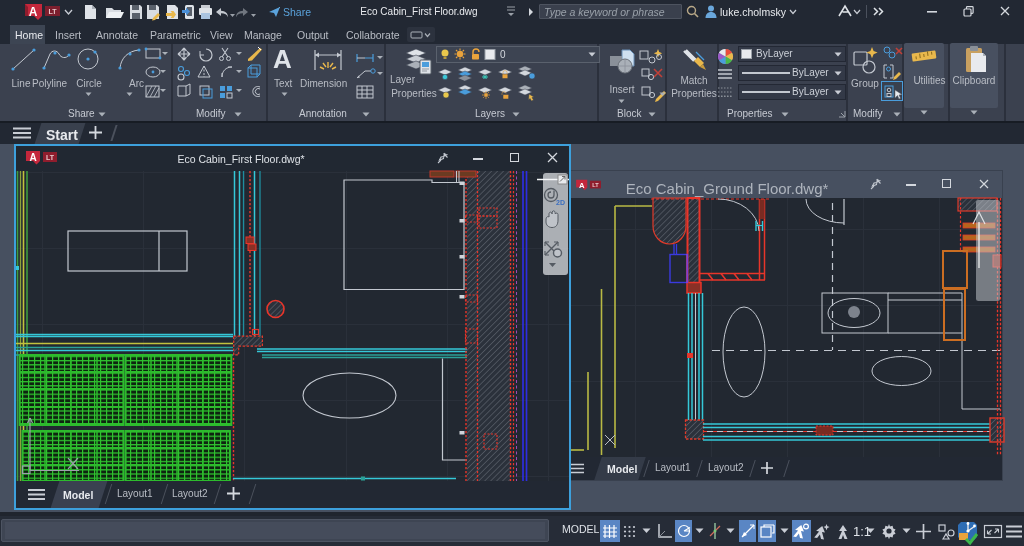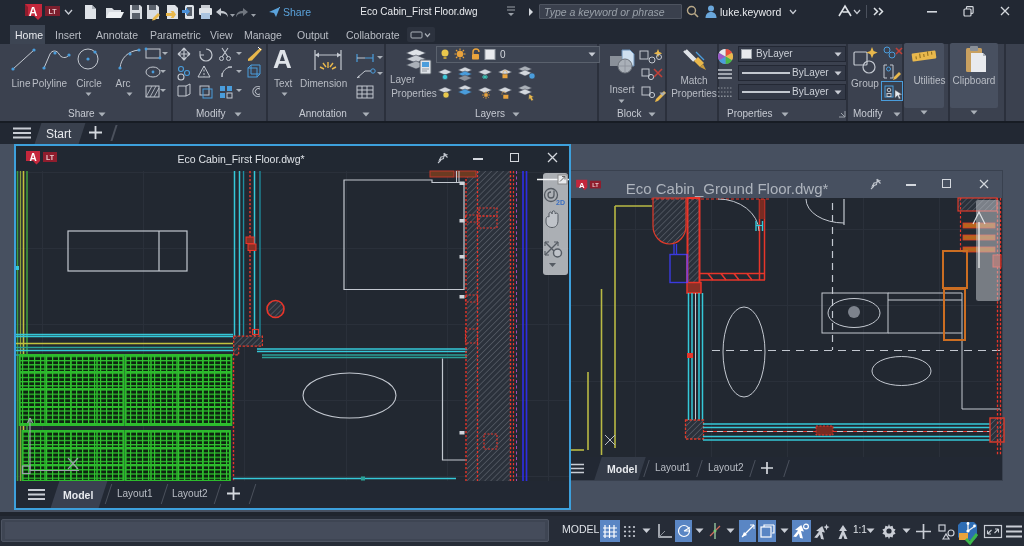--- a/index.html
+++ b/index.html
@@ -69,21 +69,21 @@
  <div style="color:#99a0a9;font-style:italic;font-size:10.5px;padding:1px 0 0 4px">Type a keyword or phrase</div>
 </div>
 <svg class="ab" style="left:686px;top:5px" width="13" height="13" viewBox="0 0 13 13">
     <circle cx="5.5" cy="5.5" r="4" stroke="#b8a888" stroke-width="1.4" fill="none"></circle>
     <path d="M8.5,8.5 L12,12" stroke="#b8a888" stroke-width="1.6"></path>
   </svg>
 <svg class="ab" style="left:705px;top:5px" width="12" height="13" viewBox="0 0 12 13">
     <circle cx="6" cy="3.5" r="3" fill="#6aa7dc"></circle>
     <path d="M0.5,13 c0,-4 2.5,-6 5.5,-6 s5.5,2 5.5,6 z" fill="#6aa7dc"></path>
   </svg>
-<div class="ab txt wh" style="left:720px;top:6px;font-size:10.5px">luke.keyword</div>
+<div class="ab txt wh" style="left:720px;top:6px;font-size:10.5px">luke.cholmsky</div>
 <svg class="ab" style="left:789px;top:9px" width="8" height="6">
     <path d="M1,1 L4,4.5 L7,1" stroke="#c9cdd5" stroke-width="1.2" fill="none"></path>
   </svg>
 <svg class="ab" style="left:838px;top:5px" width="14" height="12" viewBox="0 0 14 12">
     <path d="M1,11 L7,1 L13,11 M4.5,7 h6" stroke="#dfe3e8" stroke-width="1.6" fill="none"></path>
   </svg>
 <svg class="ab" style="left:853px;top:9px" width="8" height="6">
     <path d="M1,1 L4,4.5 L7,1" stroke="#c9cdd5" stroke-width="1.2" fill="none"></path>
   </svg>
 <div class="ab" style="left:866px;top:5px;width:1px;height:13px;background:#4b515d"></div>
@@ -143,21 +143,21 @@
     <circle cx="80" cy="12" r="1.6" fill="#4a9ddc"></circle>
     <circle cx="87" cy="5" r="1.6" fill="#4a9ddc"></circle>
  <path d="M112,21 c1,-10 8,-17 19,-18" stroke="#c3c8d0" stroke-width="1" fill="none"></path>
     <circle cx="112" cy="21" r="1.6" fill="#4a9ddc"></circle>
     <circle cx="122" cy="7" r="1.6" fill="#4a9ddc"></circle>
     <circle cx="131" cy="3" r="1.6" fill="#4a9ddc"></circle>
 </svg>
 <div class="ab txt" style="left:10px;top:78px;width:22px;text-align:center">Line</div>
 <div class="ab txt" style="left:32px;top:78px;width:44px;">Polyline</div>
 <div class="ab txt" style="left:73px;top:78px;width:32px;text-align:center">Circle</div>
-<div class="ab txt" style="left:108px;top:78px;width:30px;text-align:center">Arc</div>
+<div class="ab txt" style="left:114px;top:78px;width:30px;text-align:right">Arc</div>
 <svg class="ab" style="left:85px;top:92px" width="7" height="5">
     <path d="M0.5,0.5 L3.5,4 L6.5,0.5" fill="#aab0b8"></path>
   </svg>
 <svg class="ab" style="left:126px;top:92px" width="7" height="5">
     <path d="M0.5,0.5 L3.5,4 L6.5,0.5" fill="#aab0b8"></path>
   </svg>
 <svg class="ab" style="left:144px;top:47px" width="26" height="54" viewBox="0 0 26 54">
  <rect x="2" y="2" width="14" height="9" stroke="#c3c8d0" fill="none"></rect>
     <circle cx="2" cy="2" r="1.4" fill="#4a9ddc"></circle>
     <circle cx="16" cy="11" r="1.4" fill="#4a9ddc"></circle>
@@ -462,21 +462,21 @@
 <div class="ab txt" style="left:950px;top:75px;width:48px;text-align:center">Clipboard</div>
 <svg class="ab" style="left:970px;top:110px" width="8" height="6">
     <path d="M0.5,0.5 L4,4.5 L7.5,0.5" fill="#aab0b8"></path>
   </svg>
 
 <div class="ab" style="left:0;top:123px;width:1024px;height:21px;background:#222833"></div>
 <svg class="ab" style="left:13px;top:127px" width="18" height="12">
     <path d="M0,1.5 h18 M0,6 h18 M0,10.5 h18" stroke="#c9cdd5" stroke-width="1.8"></path>
   </svg>
 <div class="ab" style="left:38px;top:123px;width:44px;height:21px;background:#39404d;transform:skewX(-18deg)"></div>
-<div class="ab" style="left:46px;top:127px;color:#e8eaee;font-size:12px;font-weight:normal">Start</div>
+<div class="ab" style="left:46px;top:127px;color:#e8eaee;font-size:14px;font-weight:bold">Start</div>
 <svg class="ab" style="left:89px;top:126px" width="13" height="13">
     <path d="M6.5,0 v13 M0,6.5 h13" stroke="#d4d8de" stroke-width="1.8"></path>
   </svg>
 <div class="ab" style="left:113px;top:125px;width:1.5px;height:16px;background:#4b515d;transform:skewX(-18deg)"></div>
 
 <div class="ab" style="left:0;top:144px;width:1024px;height:368px;background:#475060"></div>
 
 <div class="ab" style="left:562px;top:170px;width:441px;height:311px;background:#475060;border:1px solid #39414f"></div>
 
 <svg class="ab" style="left:574px;top:179px" width="30" height="12" viewBox="0 0 32 14">
@@ -853,21 +853,21 @@
     <path d="M6,2 l4,6 -3,0 3.5,7 -3,0 -2,-4 -2,4 -3,0 3.5,-7 -3,0 z" fill="#fff" transform="rotate(12 7 8)"></path>
     <circle cx="12" cy="3.5" r="2.4" stroke="#fff" fill="none" stroke-width="1.2"></circle>
   </svg>
 <svg class="ab" style="left:815px;top:523px" width="15" height="16">
     <path d="M6,3 l4,6 -3,0 3.5,7 -3,0 -2,-4 -2,4 -3,0 3.5,-7 -3,0 z" fill="#c9cdd5" transform="rotate(12 7 9)"></path>
     <path d="M11.5,1 l0.9,2.2 2.2,0.9 -2.2,0.9 -0.9,2.2 -0.9,-2.2 -2.2,-0.9 2.2,-0.9 z" fill="#c9cdd5"></path>
   </svg>
 <svg class="ab" style="left:836px;top:523px" width="14" height="16">
     <path d="M7,2 l4,6 -3,0 3.5,8 -3,0 -1.5,-4 -1.5,4 -3,0 3.5,-8 -3,0 z" fill="#c9cdd5"></path>
   </svg>
-<div class="ab" style="left:853px;top:524px;color:#dfe3e8;font-size:10px">1:1</div>
+<div class="ab" style="left:853px;top:524px;color:#dfe3e8;font-size:13px">1:1</div>
 <svg class="ab" style="left:866px;top:528px" width="9" height="6">
     <path d="M0.5,0.5 L4.5,5 L8.5,0.5" fill="#c9cdd5"></path>
   </svg>
 <svg class="ab" style="left:881px;top:523px" width="16" height="16" viewBox="0 0 16 16">
     <path d="M8,1 l1,2.4 2.6,-0.6 0.6,2.6 2.4,1 -1.4,2.2 1.4,2.2 -2.4,1 -0.6,2.6 -2.6,-0.6 -1,2.4 -1,-2.4 -2.6,0.6 -0.6,-2.6 -2.4,-1 1.4,-2.2 -1.4,-2.2 2.4,-1 0.6,-2.6 2.6,0.6 z" fill="#c9cdd5"></path>
     <circle cx="8" cy="8" r="2.6" fill="#262c37"></circle>
   </svg>
 <svg class="ab" style="left:902px;top:528px" width="9" height="6">
     <path d="M0.5,0.5 L4.5,5 L8.5,0.5" fill="#c9cdd5"></path>
   </svg>

